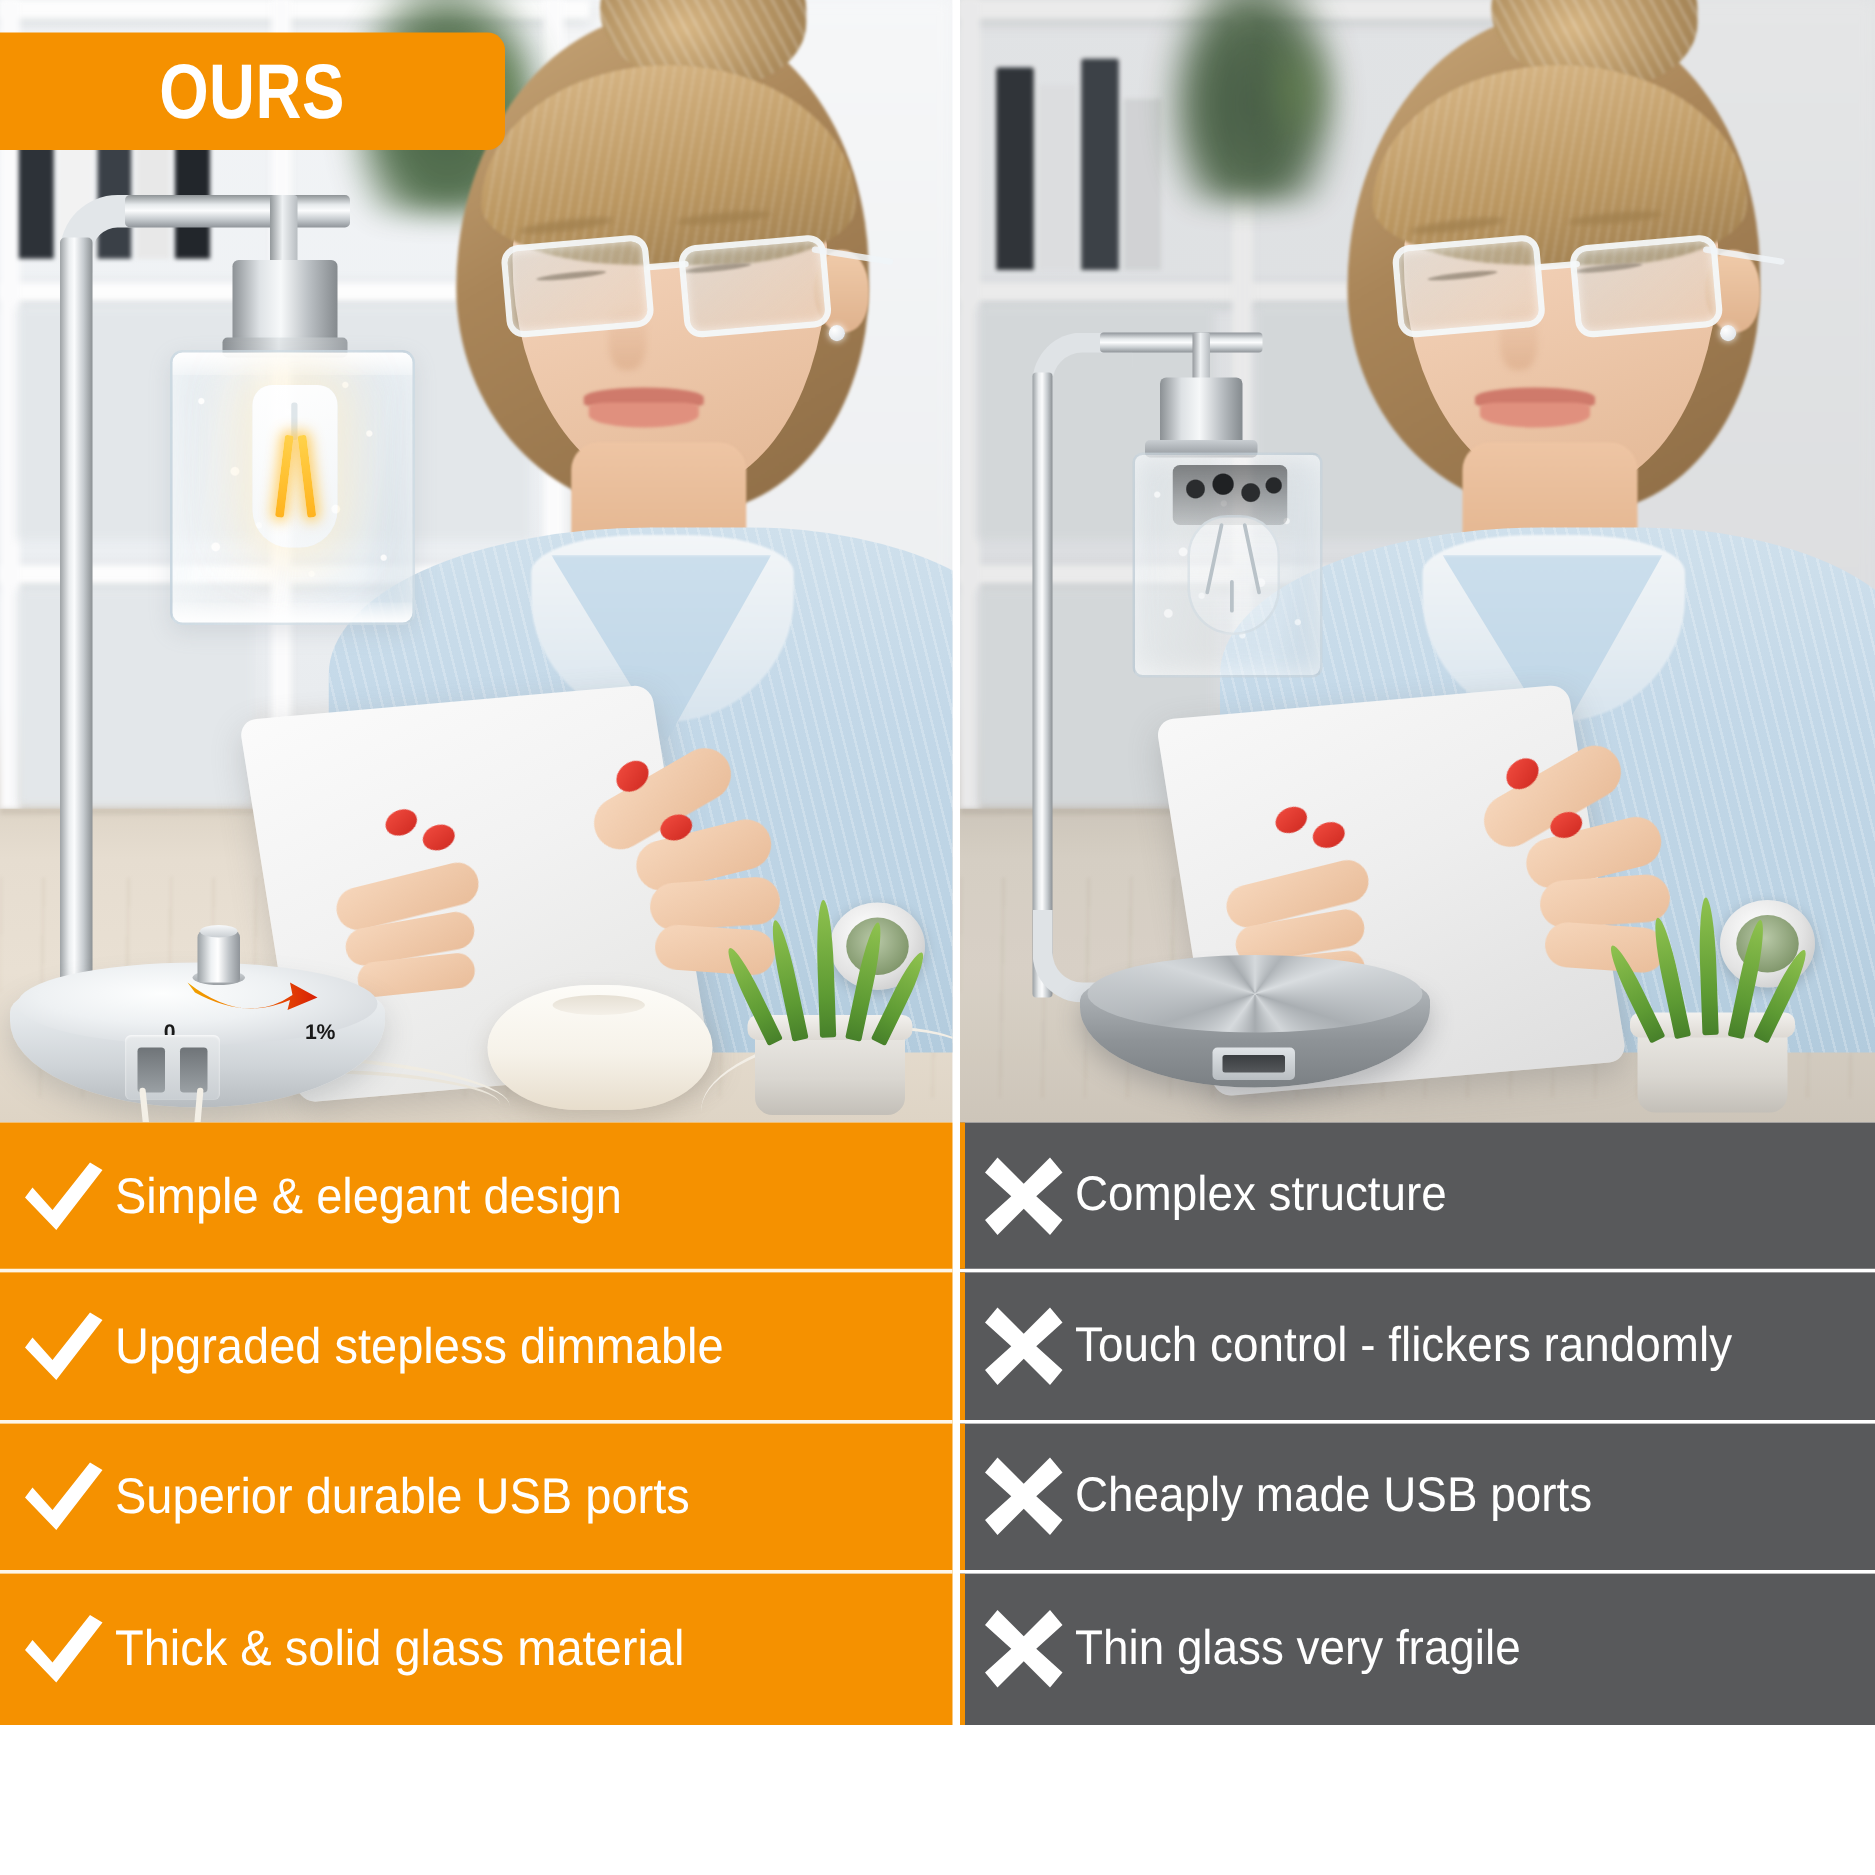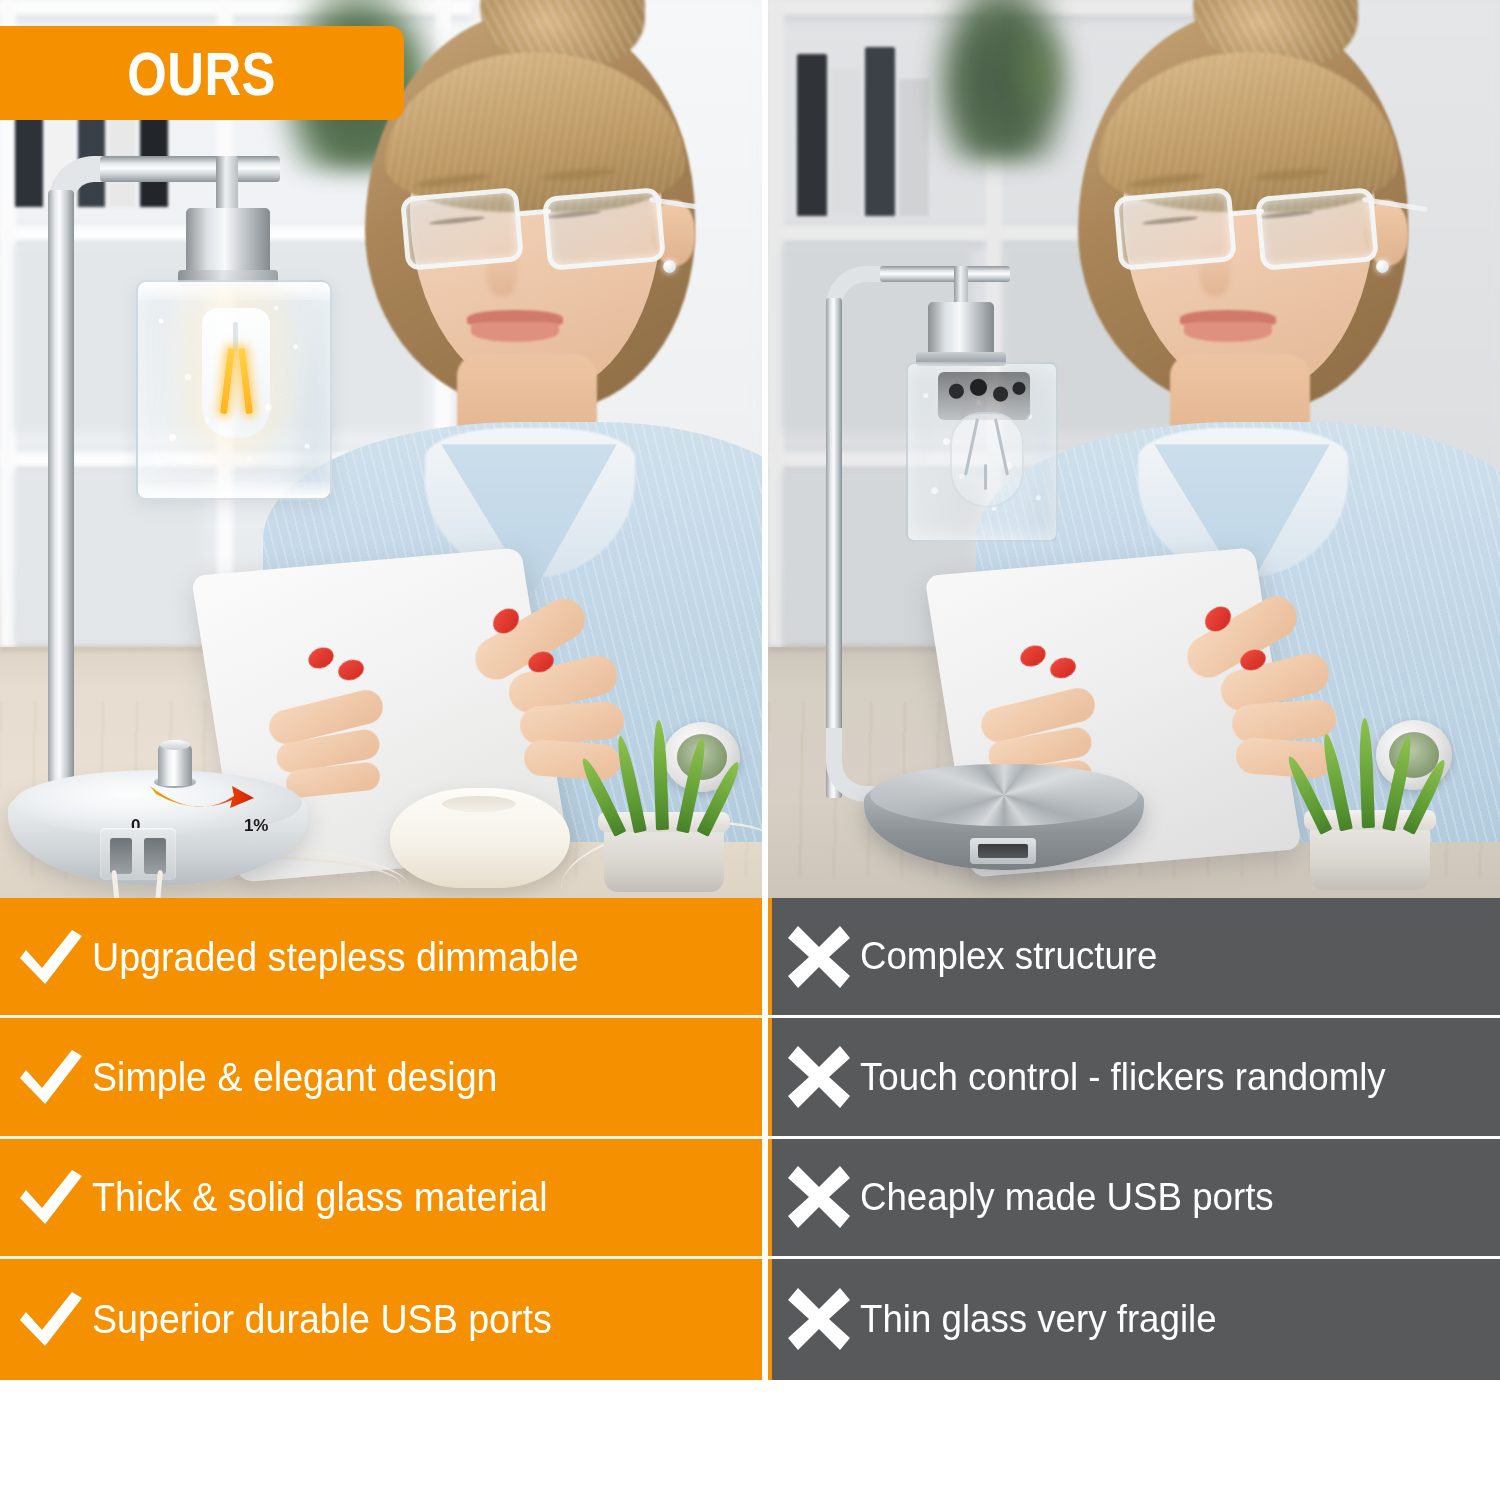--- a/index.html
+++ b/index.html
@@ -740,49 +740,49 @@
   <div class="rows">
 
     <div class="col col-ours">
 
       <div class="row row-ours">
         <span class="mark">
           <svg class="check-svg" viewBox="0 0 74 74">
               <path d="M6 38 L12 30 L28 48 L58 10 L68 16 L31 64 Z" fill="#ffffff"></path>
             </svg>
         </span>
-        <span class="row-text">Upgraded stepless dimmable</span>
+        <span class="row-text">Simple &amp; elegant design</span>
       </div>
 
       <div class="row row-ours">
         <span class="mark">
           <svg class="check-svg" viewBox="0 0 74 74">
               <path d="M6 38 L12 30 L28 48 L58 10 L68 16 L31 64 Z" fill="#ffffff"></path>
             </svg>
         </span>
-        <span class="row-text">Simple &amp; elegant design</span>
-      </div>
-
+        <span class="row-text">Upgraded stepless dimmable</span>
+      </div>
+
+
+      <div class="row row-ours">
+        <span class="mark">
+          <svg class="check-svg" viewBox="0 0 74 74">
+              <path d="M6 38 L12 30 L28 48 L58 10 L68 16 L31 64 Z" fill="#ffffff"></path>
+            </svg>
+        </span>
+        <span class="row-text">Superior durable USB ports</span>
+      </div>
 
       <div class="row row-ours">
         <span class="mark">
           <svg class="check-svg" viewBox="0 0 74 74">
               <path d="M6 38 L12 30 L28 48 L58 10 L68 16 L31 64 Z" fill="#ffffff"></path>
             </svg>
         </span>
         <span class="row-text">Thick &amp; solid glass material</span>
-      </div>
-
-      <div class="row row-ours">
-        <span class="mark">
-          <svg class="check-svg" viewBox="0 0 74 74">
-              <path d="M6 38 L12 30 L28 48 L58 10 L68 16 L31 64 Z" fill="#ffffff"></path>
-            </svg>
-        </span>
-        <span class="row-text">Superior durable USB ports</span>
       </div>
 
     </div>
 
     <div class="col-gap"></div>
 
     <div class="col col-others">
 
       <div class="row row-others">
         <span class="edge-strip"></span>

